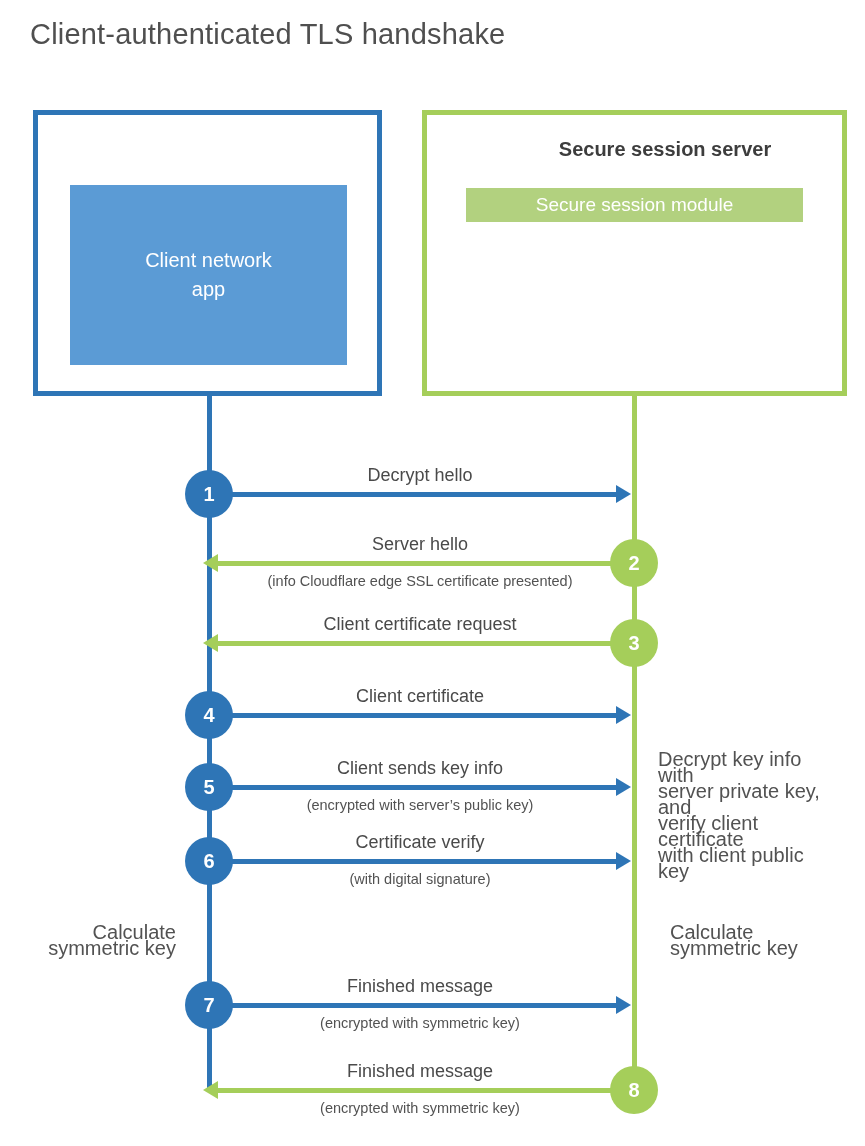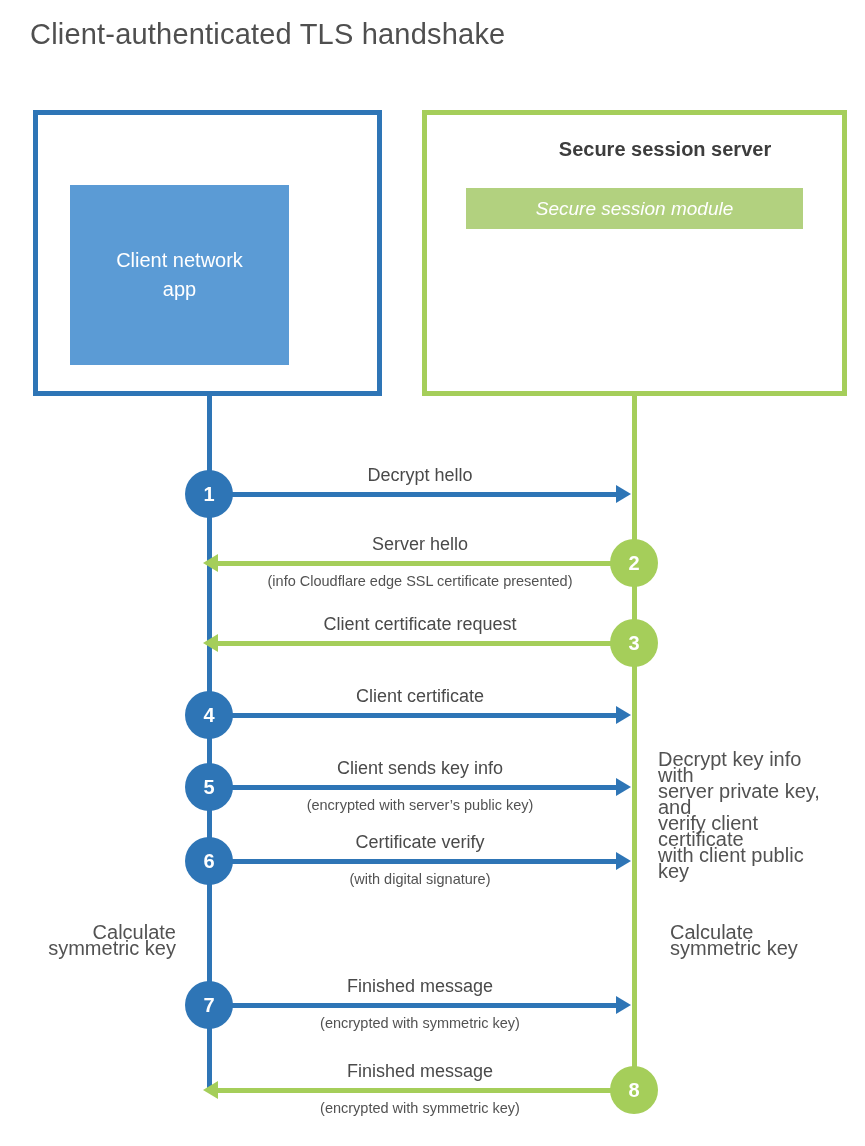--- a/index.html
+++ b/index.html
@@ -25,30 +25,30 @@
   .client-box{left:33px;top:110px;width:349px;height:286px;border:5px solid var(--blue);}
   .server-box{left:422px;top:110px;width:425px;height:286px;border:5px solid var(--green);}
   .box-title{
     position:absolute;text-align:center;
     font-size:20px;font-weight:bold;color:var(--heading);
   }
   .client-title{left:33px;top:138px;width:349px;}
   .server-title{left:422px;top:138px;width:486px;}
 
   .app-rect{
-    position:absolute;left:70px;top:185px;width:219px;height:180px;
+    position:absolute;left:70px;top:185px;width:277px;height:180px;
     background:var(--blue_fill);
     display:flex;align-items:center;justify-content:center;text-align:center;
     color:#ffffff;font-size:20px;line-height:1.45;white-space:pre-line;
   }
   .module-bar{
-    position:absolute;left:466px;width:337px;height:41px;
+    position:absolute;left:466px;width:337px;height:34px;
     background:var(--green_fill);
     display:flex;align-items:center;justify-content:center;
-    color:#ffffff;font-size:19px;font-style:italic;
+    color:#ffffff;font-size:19px;
   }
 
   
   .lifeline{position:absolute;width:5px;}
   .lifeline.blue{left:207px;top:394px;height:697px;background:var(--blue);}
   .lifeline.green{left:632px;top:394px;height:674px;background:var(--green);}
 
   
   .shaft{position:absolute;height:5px;}
   .shaft.blue{background:var(--blue);}

